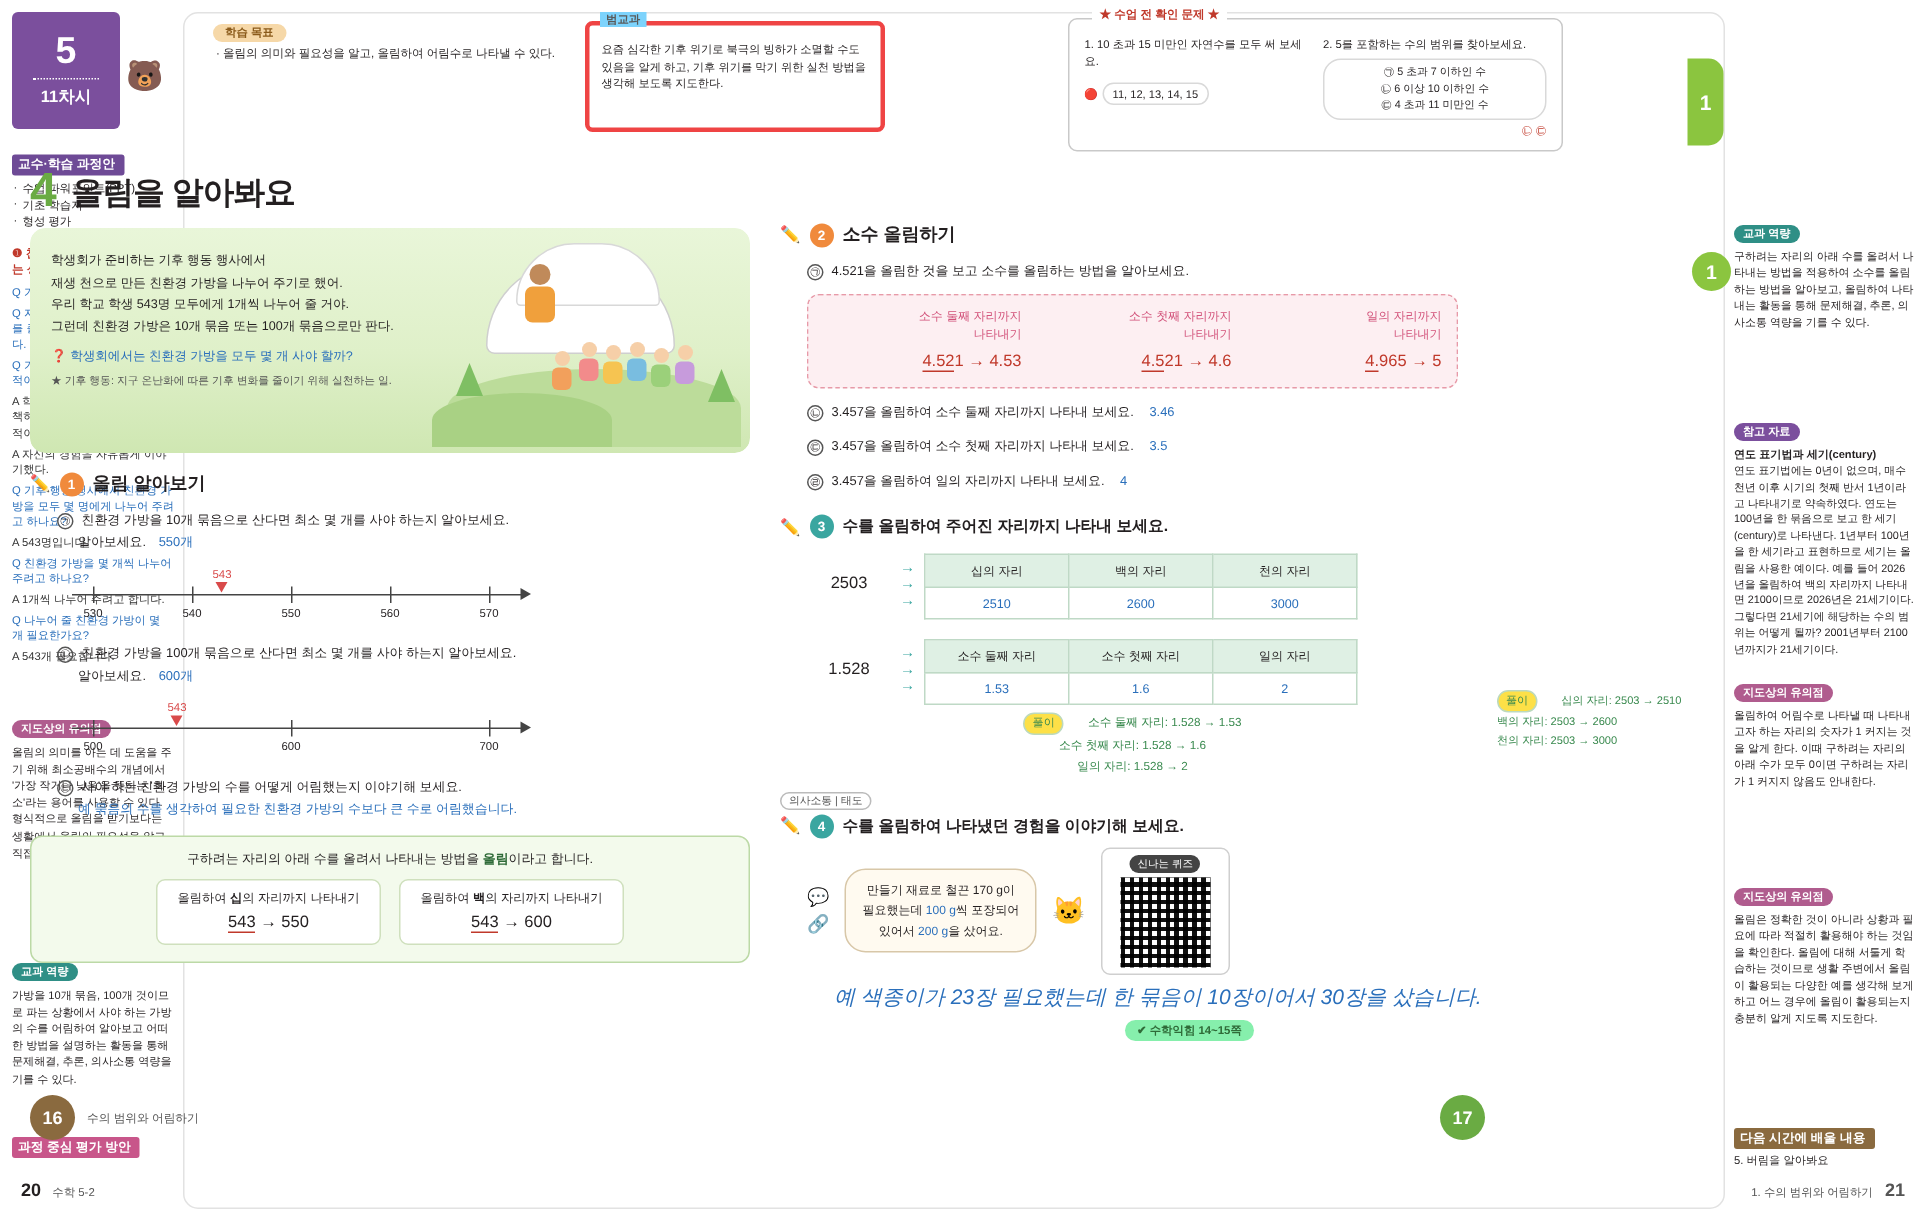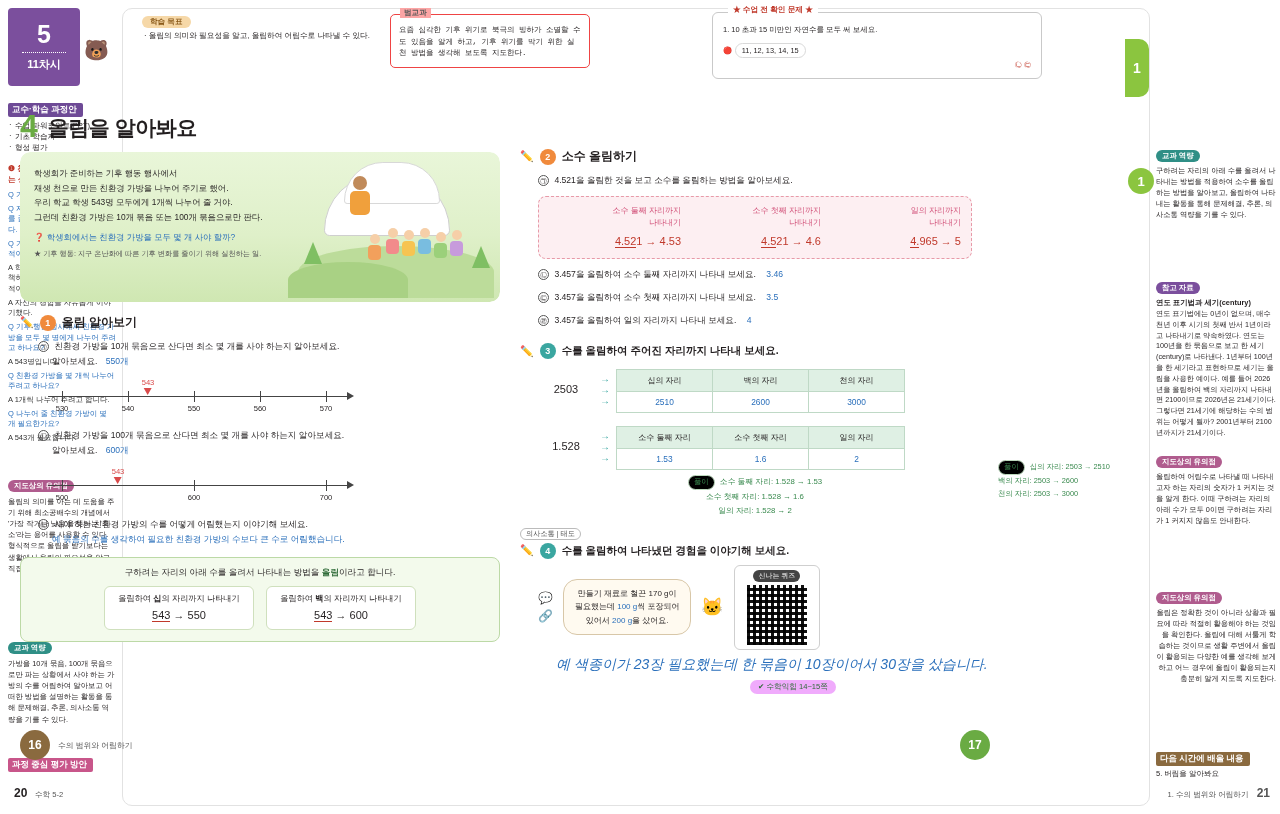--- a/index.html
+++ b/index.html
@@ -169,43 +169,43 @@
   .tbl thead td { background:#dff0e4; font-size:8px; }
   .tbl .val { color:#2a6fbb; }
   .left-num {
     width:56px; text-align:center; font-size:11px;
   }
 
   .solve {
     font-size:7.8px; line-height:1.75; color:#3a8a4f;
   }
   .solve-tag {
-    display:inline-block; background:#000000; border:1px solid #bcd9bd;
-    border-radius:8px; padding:0 5px; color:#3a8a4f; font-size:7.4px; margin-right:3px;
+    display:inline-block; background:#fde047; border:1px solid #bcd9bd;
+    border-radius:8px; padding:0 5px; color:#3a8a4f; font-size:7.4px; margin-right:14px;
   }
 
   .speech {
     border:1px solid #d8c7a8; background:#fffaf0; border-radius:14px;
     padding:7px 11px; font-size:8px; line-height:1.65; text-align:center; position:relative;
   }
   .speech .hl { color:#2a6fbb; }
 
   .qr-box {
     width:86px; border:1px solid #cfcfcf; border-radius:6px; padding:4px; text-align:center; background:#fff;
   }
   .qr-label { background:#444; color:#fff; font-size:7px; border-radius:9px; padding:1px 5px; display:inline-block; margin-bottom:3px;}
   .qr { width:60px; height:60px; margin:0 auto;
     background:
       repeating-linear-gradient(90deg,#111 0 3px,#fff 3px 6px),
       repeating-linear-gradient(0deg,#111 0 3px,#fff 3px 6px);
     background-blend-mode:multiply;
   }
   .badge-pill {
-    display:inline-block; background:#f0abfc; color:#2f6b38; font-size:7.6px;
-    border-radius:10px; padding:2px 8px; font-weight:normal;
+    display:inline-block; background:#86efac; color:#2f6b38; font-size:7.6px;
+    border-radius:10px; padding:2px 8px; font-weight:bold;
   }
 
   .foot-list { font-size:7.8px; line-height:1.85; }
 
   
   #right-col { position:absolute; left:1152px; top:0; width:128px; height:814px; }
   .circle-num {
     position:absolute; width:26px; height:26px; border-radius:50%;
     background:#8bc53f; color:#fff; font-weight:bold; font-size:13px;
     display:flex; align-items:center; justify-content:center;
@@ -253,21 +253,21 @@
       </div>
     </div>
 
     <div class="abs" style="left:8px; top:480px; width:108px;">
       <span class="note-head">지도상의 유의점</span>
       <div style="font-size:7.4px;line-height:1.5;margin-top:2px;">올림의 의미를 아는 데 도움을 주기 위해 최소공배수의 개념에서 '가장 작거나 낮음'을 뜻하는 '최소'라는 용어를 사용할 수 있다. 형식적으로 올림을 받기보다는 생활에서 올림의 필요성을 알고 직접 활용하는 데 중점을 둔다.</div>
     </div>
 
     <div class="abs" style="left:8px; top:642px; width:108px;">
       <span class="note-head teal">교과 역량</span>
-      <div style="font-size:7.4px;line-height:1.5;margin-top:2px;">가방을 10개 묶음, 100개 묶음으로만 파는 상황에서 사야 하는 가방의 수를 어림하여 알아보고 어떠한 방법을 설명하는 활동을 통해 문제해결, 추론, 의사소통 역량을 기를 수 있다.</div>
+      <div style="font-size:7.4px;line-height:1.5;margin-top:2px;">가방을 10개 묶음, 100개 것이므로 파는 상황에서 사야 하는 가방의 수를 어림하여 알아보고 어떠한 방법을 설명하는 활동을 통해 문제해결, 추론, 의사소통 역량을 기를 수 있다.</div>
     </div>
 
     <div class="abs" style="left:8px; top:758px;">
       <span class="sec-title pink">과정 중심 평가 방안</span>
     </div>
 
     <div class="abs" style="left:14px; top:786px;">
       <span style="font-size:12px;font-weight:bold;">20</span>
       <span style="font-size:7.6px;color:#555;margin-left:5px;">수학 5-2</span>
     </div>
@@ -279,38 +279,49 @@
 
   <div class="abs" style="left:142px; top:16px; width:250px;">
     <span class="obj-pill">학습 목표</span>
     <div style="margin-top:3px;font-size:7.7px;padding-left:2px;">
       · <span>올림의 의미와 필요성을 알고, 올림하여 어림수로 나타낼 수 있다.</span>
     </div>
   </div>
 
   <div class="abs" style="left:390px; top:14px; width:200px;">
     <div style="position:relative;">
-      <div style="position:absolute;left:10px;top:-6px;background:#fca5a5;padding:0 4px;font-size:7.6px;font-weight:bold;color:#5a5a5a;">범교과</div>
-      <div style="border:1px solid #ef4444;border-radius:5px;padding:10px 8px 7px;font-size:7.5px;line-height:1.55;font-family:Liberation Mono, monospace;">요즘 심각한 기후 위기로 북극의 빙하가 소멸할 수도 있음을 알게 하고, 기후 위기를 막기 위한 실천 방법을 생각해 보도록 지도한다.</div>
+      <div style="position:absolute;left:10px;top:-6px;background:#7dd3fc;padding:0 4px;font-size:7.6px;font-weight:bold;color:#5a5a5a;">범교과</div>
+      <div style="border:3px solid #ef4444;border-radius:5px;padding:10px 8px 23px;font-size:7.5px;line-height:1.55;">요즘 심각한 기후 위기로 북극의 빙하가 소멸할 수도 있음을 알게 하고, 기후 위기를 막기 위한 실천 방법을 생각해 보도록 지도한다.</div>
     </div>
   </div>
 
   <div class="abs" style="left:712px; top:12px; width:330px;">
     <div style="position:relative;">
       <div style="position:absolute;left:16px;top:-7px;background:#fff;padding:0 5px;font-size:7.7px;font-weight:bold;color:#c0392b;">★ <span>수업 전 확인 문제</span> ★</div>
       <div style="border:1px solid #c9c9c9;border-radius:6px;padding:11px 10px 8px;">
         <div class="quiz-cols">
           <div class="quiz-col">
             <div style="font-size:7.5px;line-height:1.5;">
               <span>1.</span>
               <span>10 초과 15 미만인 자연수를 모두 써 보세요.</span>
             </div>
             <div style="margin-top:5px;">
               <span style="color:#c0392b;font-size:7.4px;">🔴</span>
               <span class="quiz-answer">11, 12, 13, 14, 15</span>
+            </div>
+          </div>
+          <div class="quiz-col">
+            <div style="font-size:7.5px;line-height:1.5;">
+              <span>2.</span>
+              <span>5를 포함하는 수의 범위를 찾아보세요.</span>
+            </div>
+            <div class="quiz-choice" style="margin-top:4px;text-align:center;">
+              <div>㉠ 5 초과 7 이하인 수</div>
+              <div>㉡ 6 이상 10 이하인 수</div>
+              <div>㉢ 4 초과 11 미만인 수</div>
             </div>
           </div>
         </div>
         <div style="text-align:right;font-size:7.3px;color:#c0392b;margin-top:2px;">㉡ ㉢</div>
       </div>
     </div>
   </div>
 
   <div id="pageL">
 
@@ -630,21 +641,21 @@
       <div style="font-size:7.2px;line-height:1.5;margin-top:1px;">연도 표기법에는 0년이 없으며, 매수 천년 이후 시기의 첫째 반서 1년이라고 나타내기로 약속하였다. 연도는 100년을 한 묶음으로 보고 한 세기(century)로 나타낸다. 1년부터 100년을 한 세기라고 표현하므로 세기는 올림을 사용한 예이다. 예를 들어 2026년을 올림하여 백의 자리까지 나타내면 2100이므로 2026년은 21세기이다. 그렇다면 21세기에 해당하는 수의 범위는 어떻게 될까? 2001년부터 2100년까지가 21세기이다.</div>
     </div>
 
     <div class="abs" style="left:4px; top:456px; width:120px;">
       <span class="note-head">지도상의 유의점</span>
       <div style="font-size:7.3px;line-height:1.5;margin-top:2px;">올림하여 어림수로 나타낼 때 나타내고자 하는 자리의 숫자가 1 커지는 것을 알게 한다. 이때 구하려는 자리의 아래 수가 모두 0이면 구하려는 자리가 1 커지지 않음도 안내한다.</div>
     </div>
 
     <div class="abs" style="left:4px; top:592px; width:120px;">
       <span class="note-head">지도상의 유의점</span>
-      <div style="font-size:7.3px;line-height:1.5;margin-top:2px;text-align:right;">올림은 정확한 것이 아니라 상황과 필요에 따라 적절히 활용해야 하는 것임을 확인한다. 올림에 대해 서툴게 학습하는 것이므로 생활 주변에서 올림이 활용되는 다양한 예를 생각해 보게 하고 어느 경우에 올림이 활용되는지 충분히 알게 지도록 지도한다.</div>
+      <div style="font-size:7.3px;line-height:1.5;margin-top:2px;">올림은 정확한 것이 아니라 상황과 필요에 따라 적절히 활용해야 하는 것임을 확인한다. 올림에 대해 서툴게 학습하는 것이므로 생활 주변에서 올림이 활용되는 다양한 예를 생각해 보게 하고 어느 경우에 올림이 활용되는지 충분히 알게 지도록 지도한다.</div>
     </div>
 
     <div class="abs" style="left:4px; top:752px; width:120px;">
       <span class="sec-title brown">다음 시간에 배울 내용</span>
       <div style="font-size:7.5px;margin-top:3px;">5. 버림을 알아봐요</div>
     </div>
 
     <div class="abs" style="right:10px; top:786px;font-size:7.6px;color:#555;">
       <span>1. 수의 범위와 어림하기</span>
       <span style="font-size:12px;font-weight:bold;margin-left:6px;">21</span>

